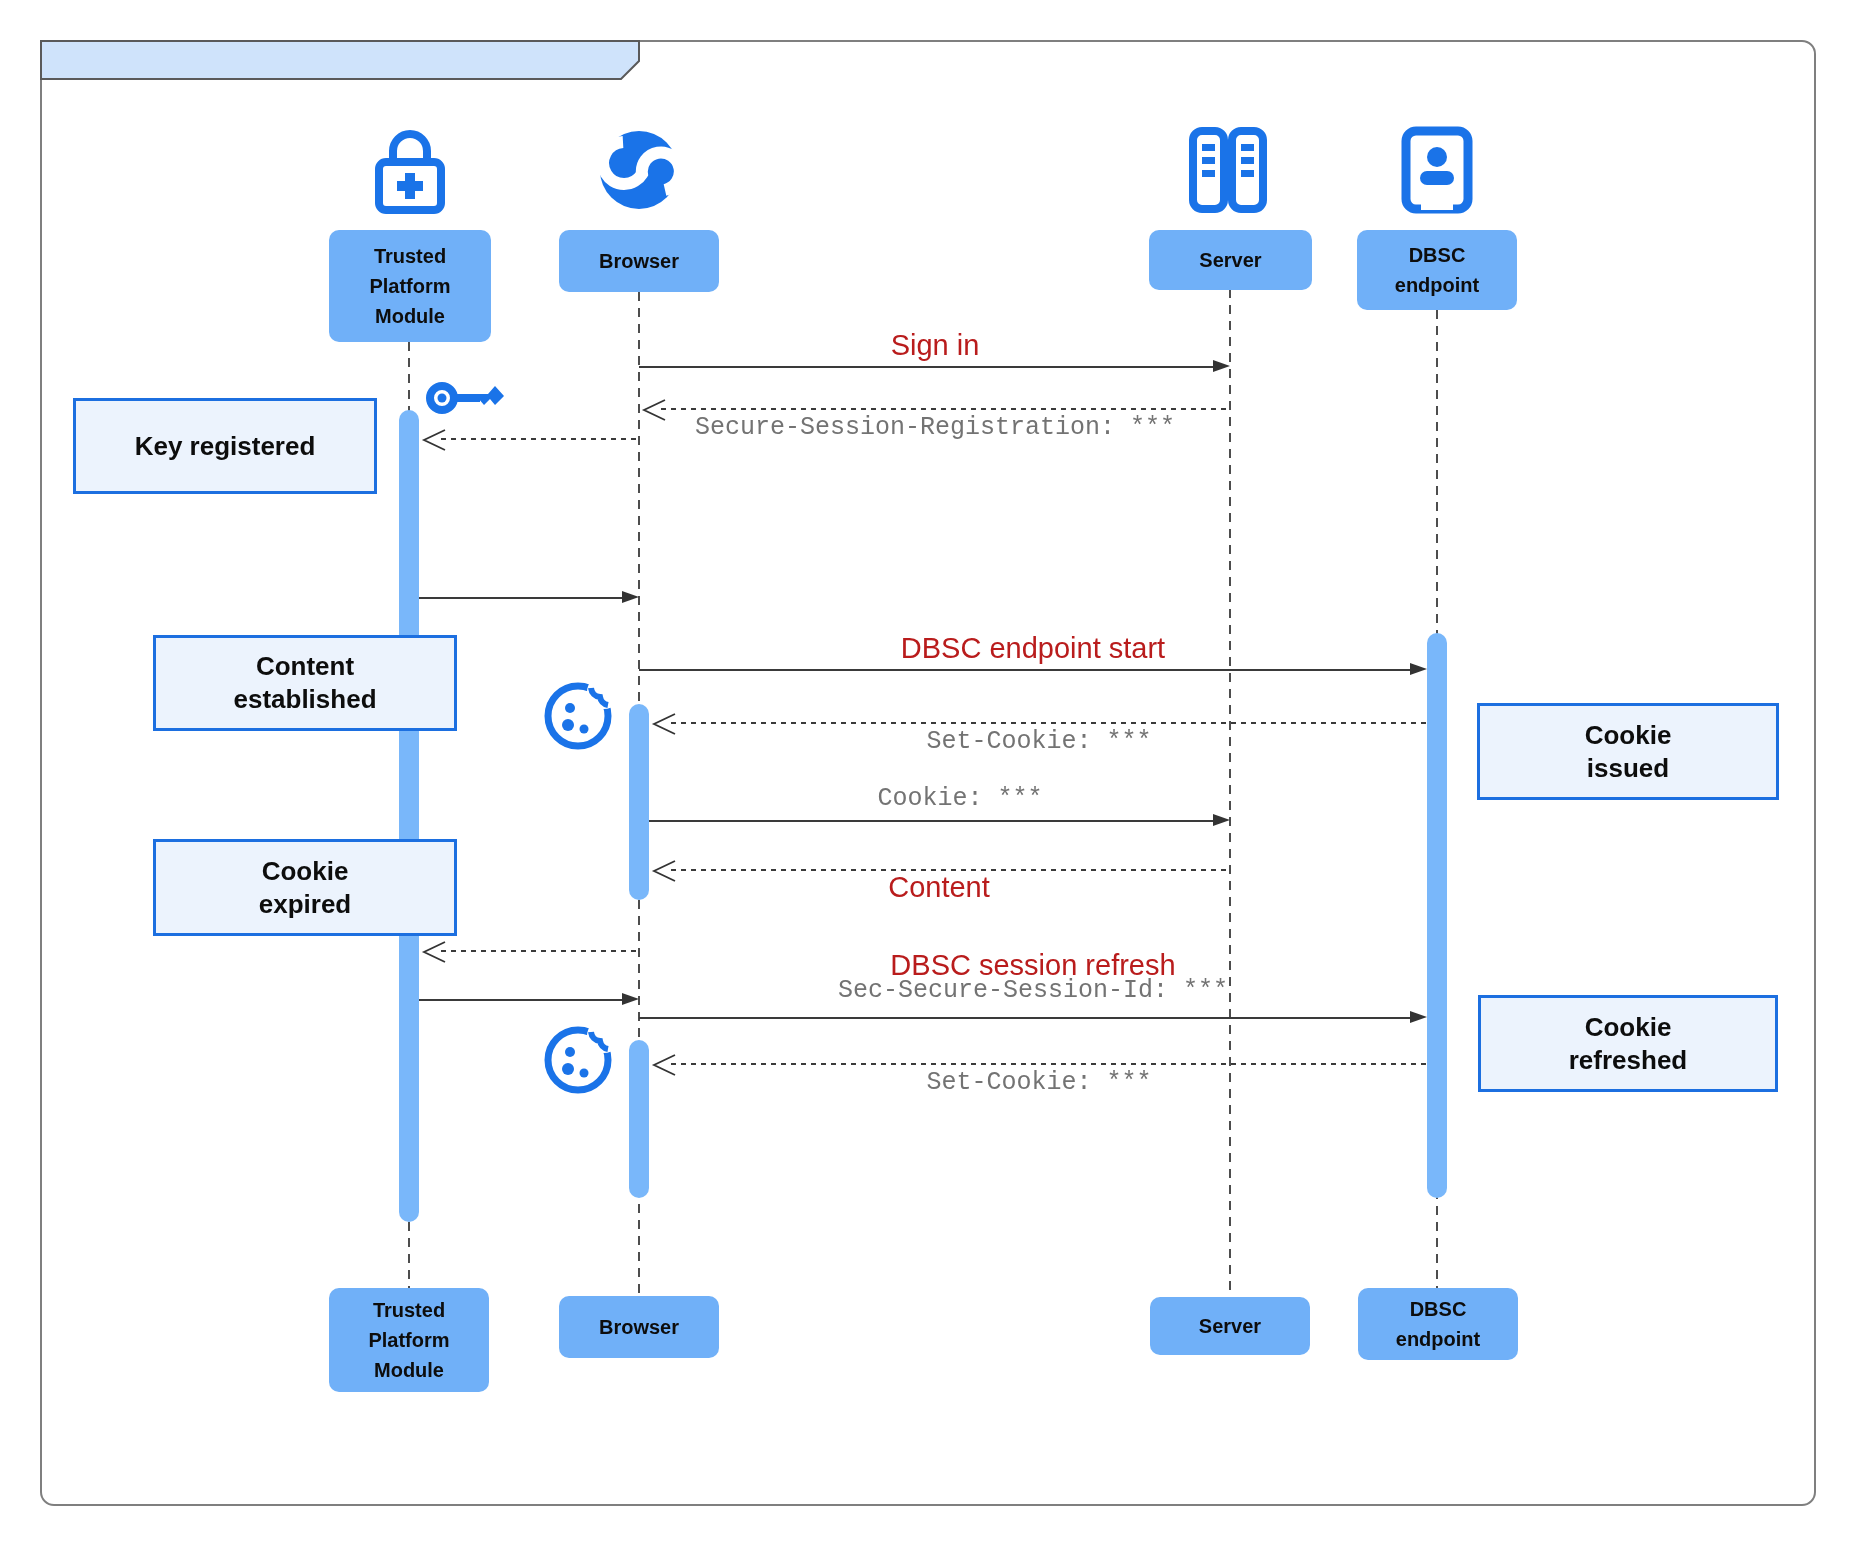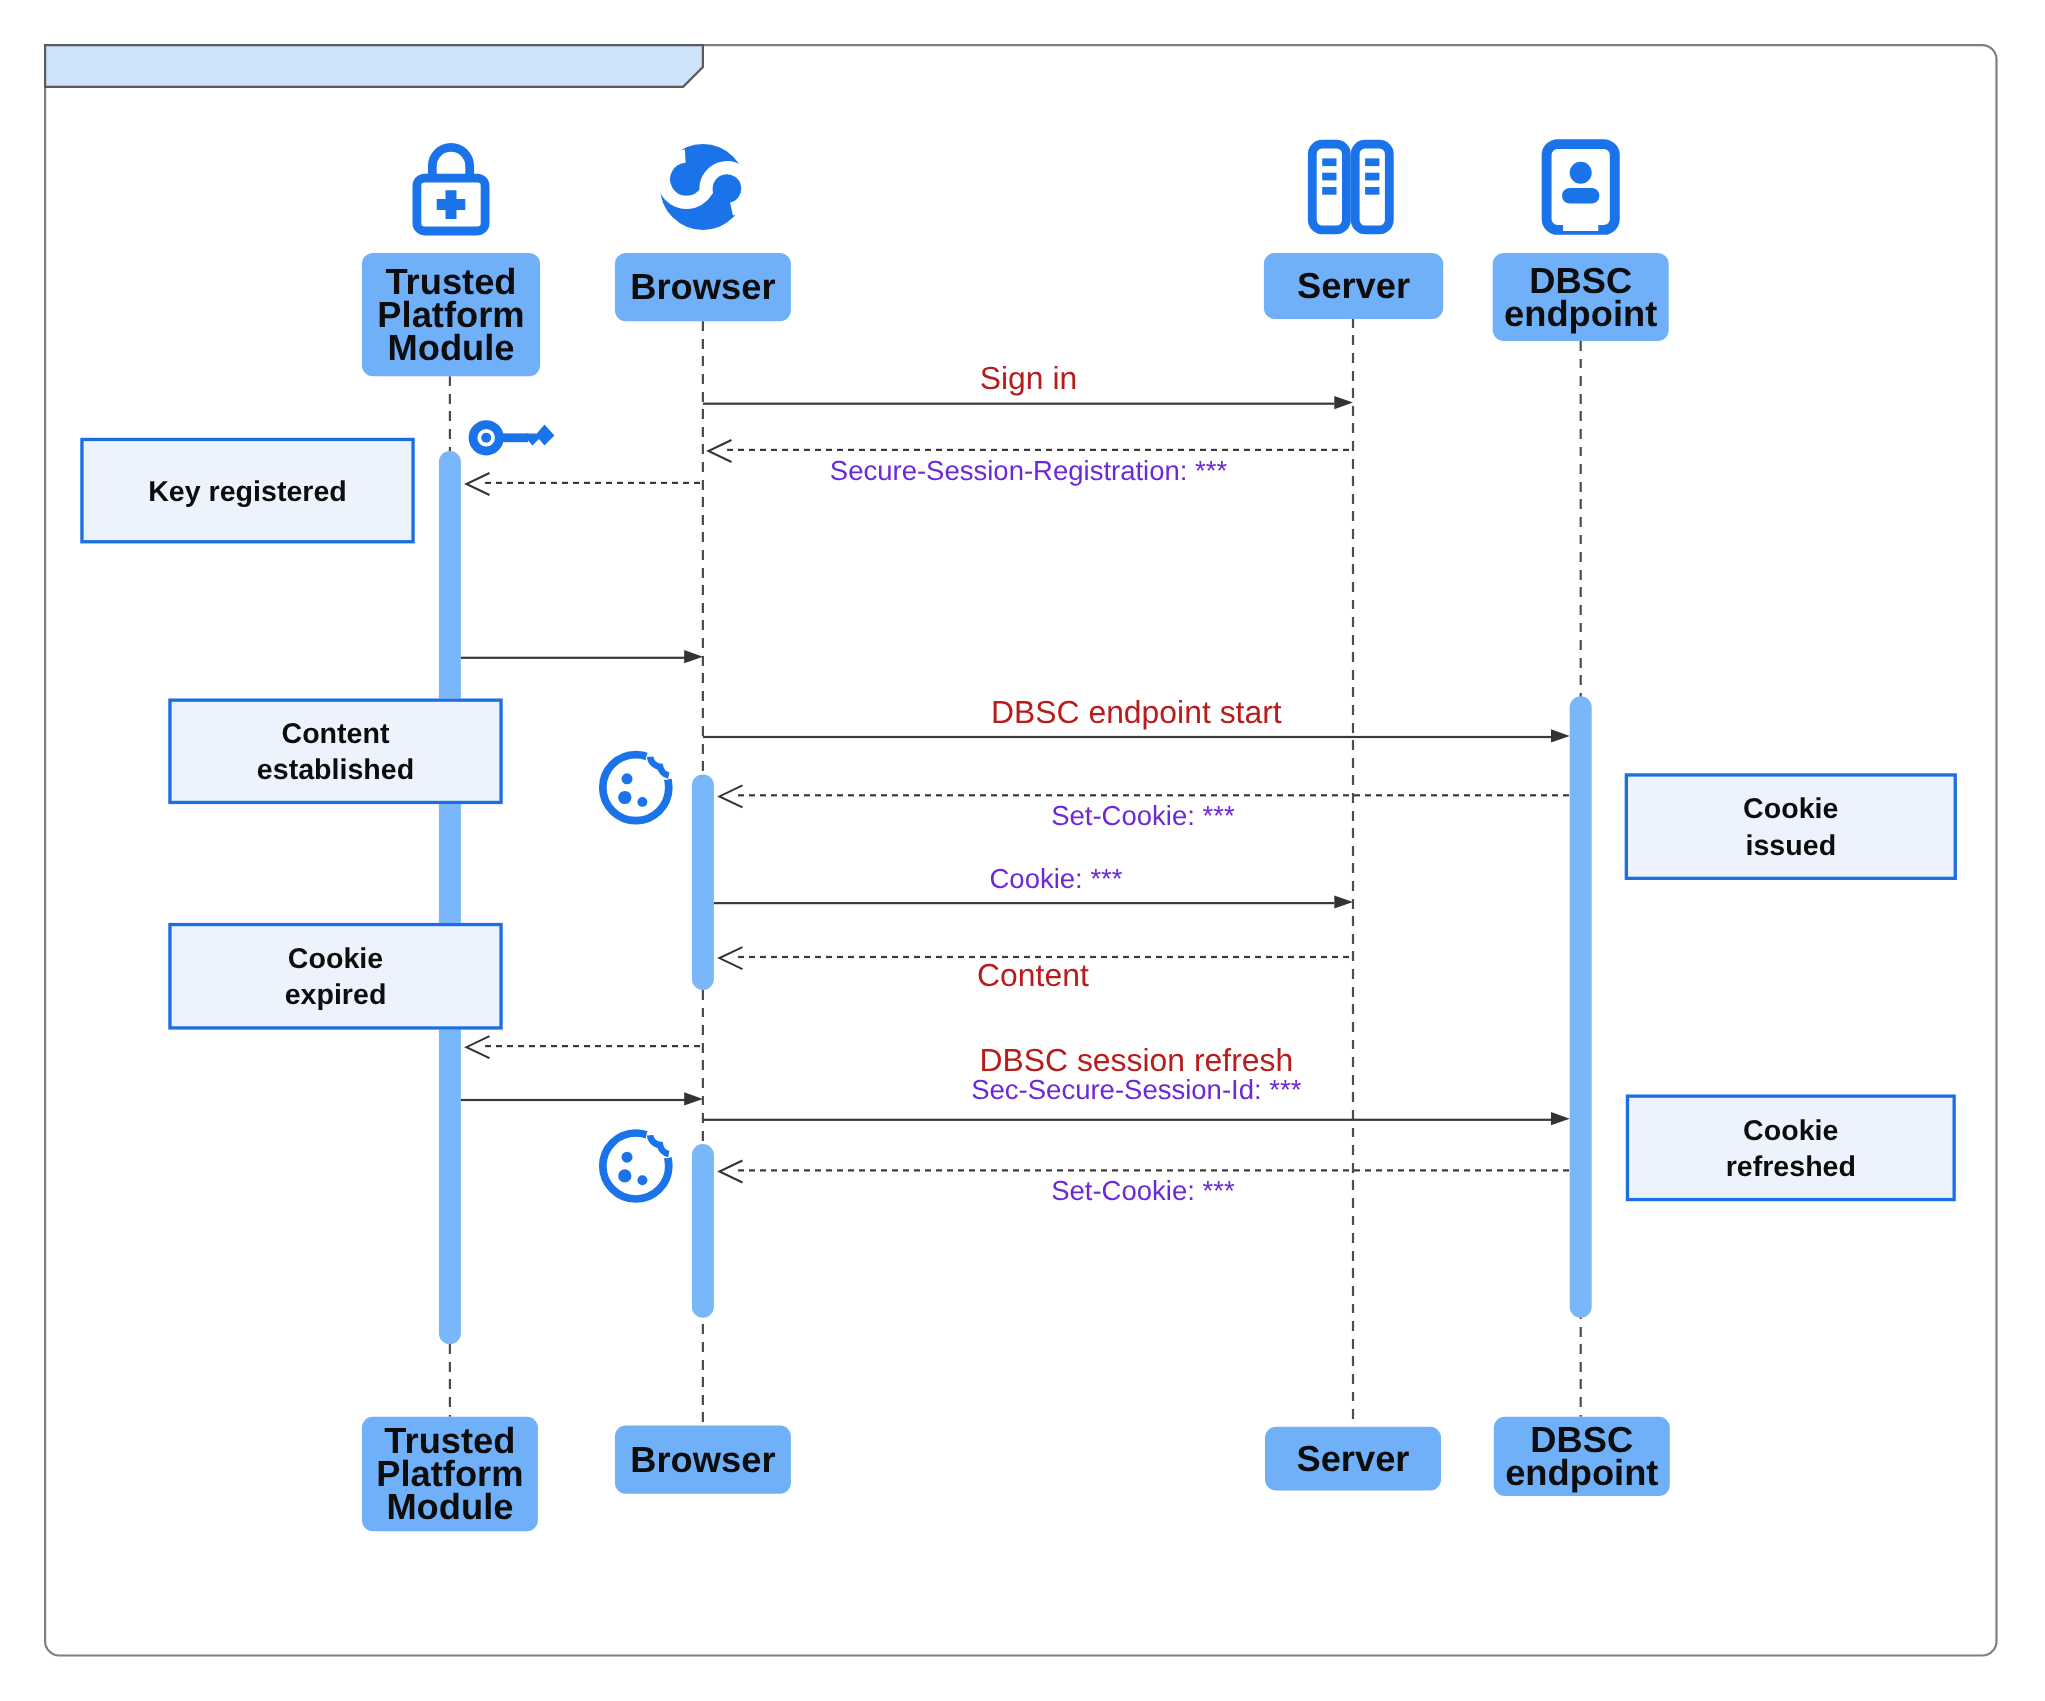--- a/index.html
+++ b/index.html
@@ -6,34 +6,34 @@
   body{font-family:"Liberation Sans", sans-serif;}
   .stage{position:relative;width:1859px;height:1546px;background:#fff;overflow:hidden;}
   .frame{position:absolute;left:40px;top:40px;width:1772px;height:1462px;
          border:2.5px solid #7f7f7f;border-radius:14px;background:#fff;z-index:0;}
   .title-tab{position:absolute;left:40px;top:40px;width:600px;height:40px;z-index:6;}
   .title-text{position:absolute;left:56px;top:45px;font-size:26px;font-weight:bold;color:#111;z-index:7;white-space:nowrap;}
   .lifeline{position:absolute;width:2px;z-index:1;
             background:repeating-linear-gradient(to bottom,#4d4d4d 0 9px,transparent 9px 16px);}
   .actor-box{position:absolute;background:#70b0f8;border-radius:10px;z-index:4;
              display:flex;align-items:center;justify-content:center;text-align:center;
-             font-weight:bold;font-size:33px;line-height:30px;color:#0d0d0d;white-space:pre-line;}
+             font-weight:bold;font-size:20px;line-height:30px;color:#0d0d0d;white-space:pre-line;}
   .activation{position:absolute;width:20px;background:#79b7fa;border-radius:10px;z-index:2;}
   .note{position:absolute;background:#ecf3fd;border:3.5px solid #1c6fe0;z-index:4;
         display:flex;align-items:center;justify-content:center;text-align:center;
         font-weight:bold;font-size:26px;line-height:33px;color:#0d0d0d;white-space:pre-line;box-sizing:border-box;}
   .mline{position:absolute;height:2px;z-index:3;}
   .solid{background:#3a3a3a;}
   .dashed{background:repeating-linear-gradient(to right,#3a3a3a 0 5px,transparent 5px 10px);}
   .head-right{position:absolute;width:0;height:0;z-index:3;
               border-left:17px solid #333;border-top:6.5px solid transparent;border-bottom:6.5px solid transparent;}
   .chev{position:absolute;z-index:3;}
   .msg-label{position:absolute;z-index:5;text-align:center;line-height:28px;}
   .msg-plain{font-size:29px;color:#b91c1c;}
-  .msg-code{font-family:Liberation Sans, sans-serif;font-size:25px;color:#6d28d9;}
+  .msg-code{font-family:Liberation Mono, monospace;font-size:25px;color:#737373;}
   .icon{position:absolute;z-index:5;}
 </style>
 </head>
 <body>
 
 <div class="stage">
 
   <div class="frame"></div>
 
   <svg class="title-tab" width="600" height="40" viewBox="0 0 600 40">

